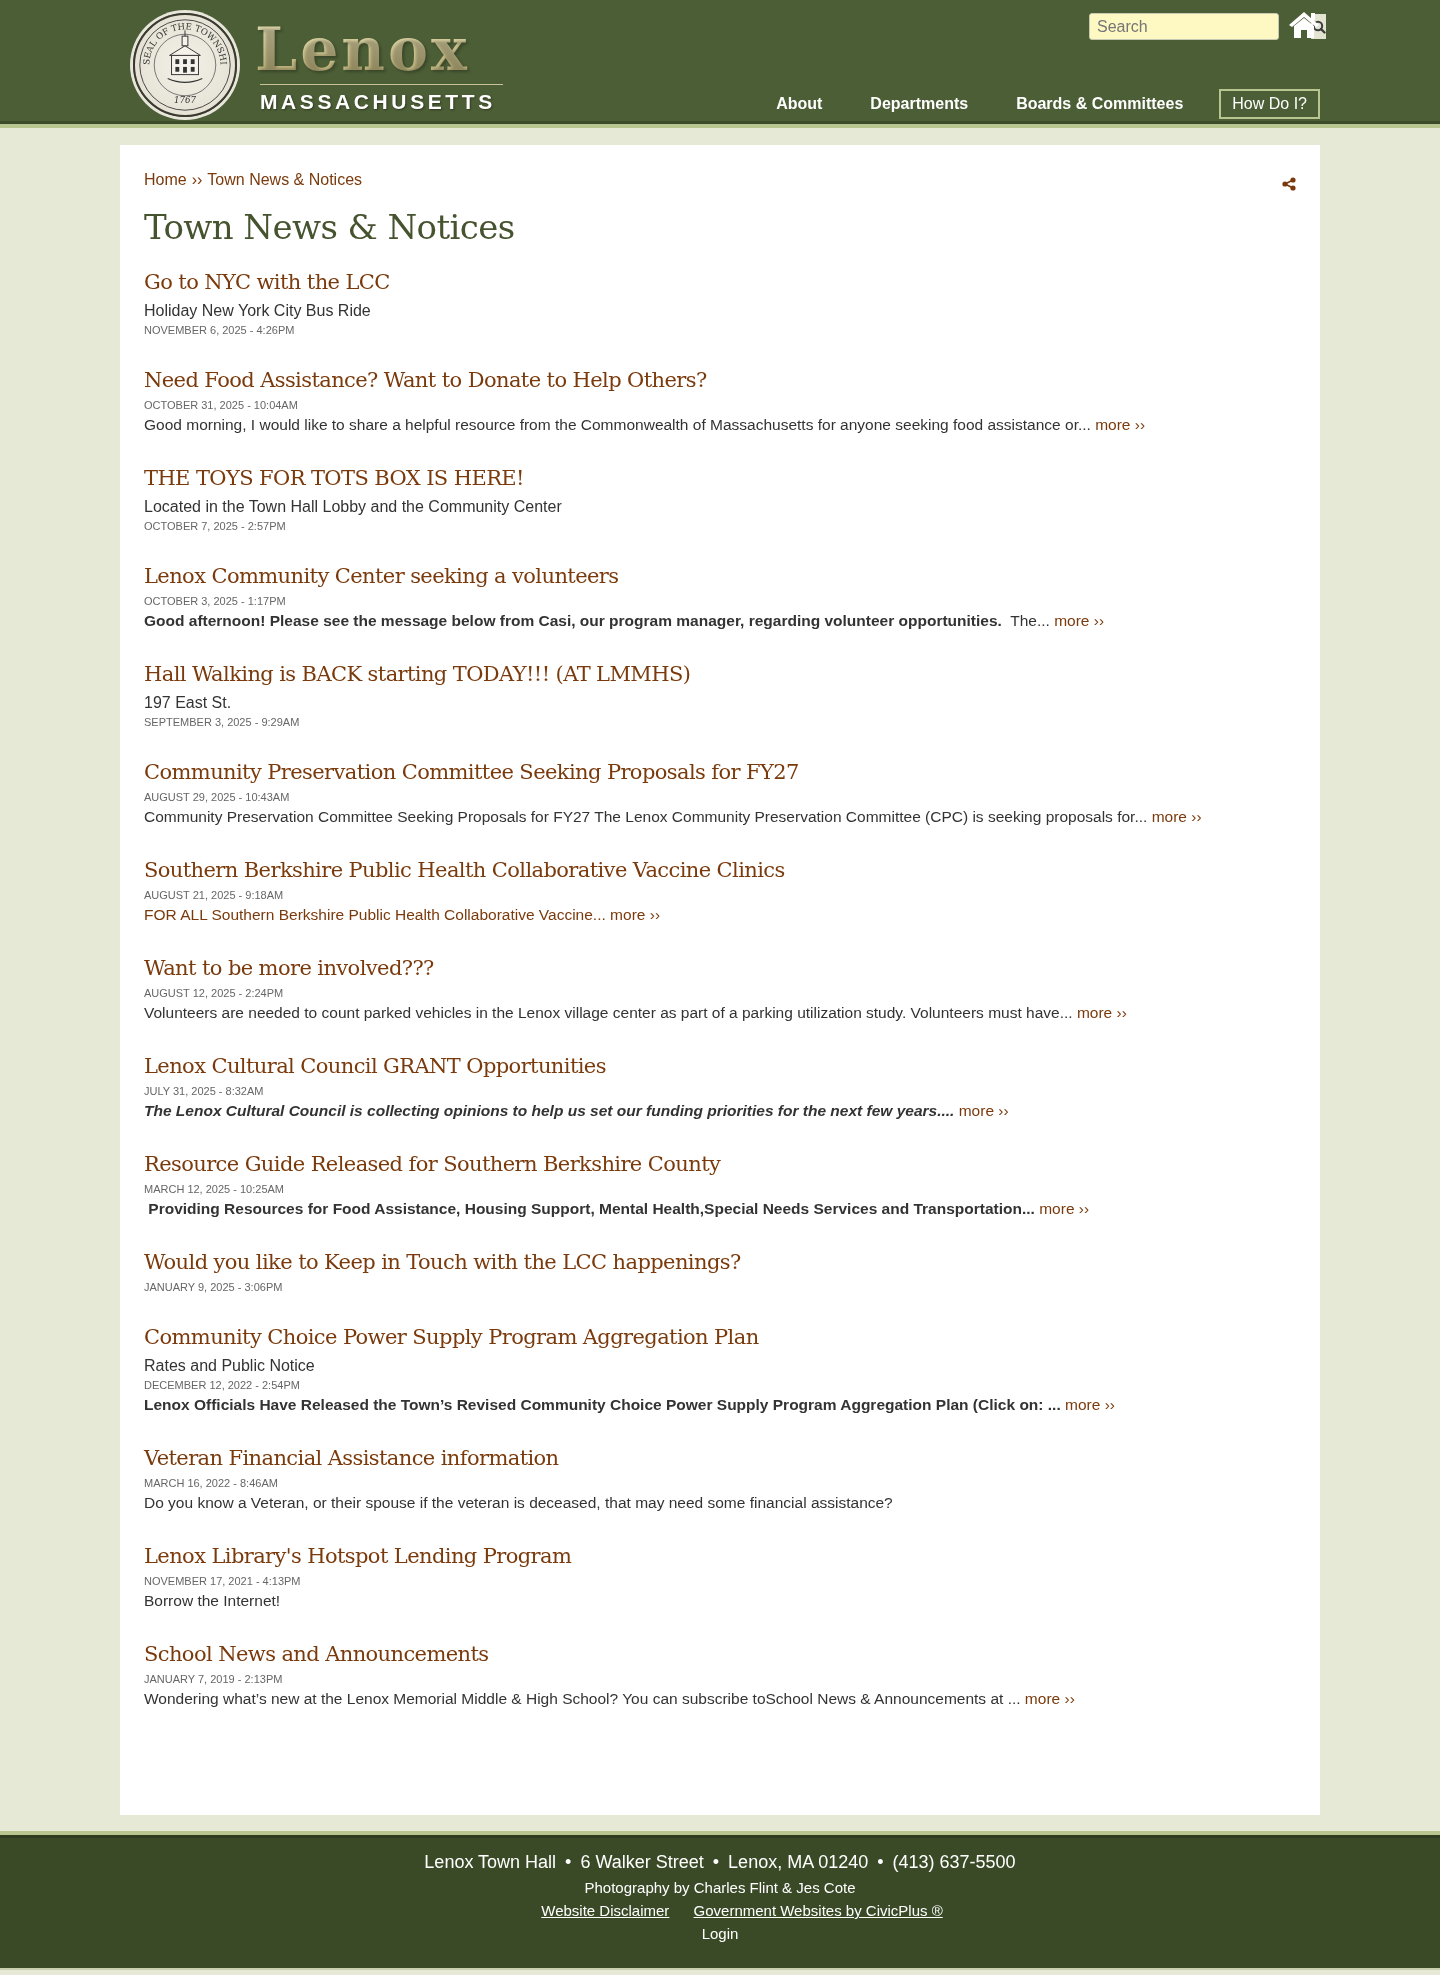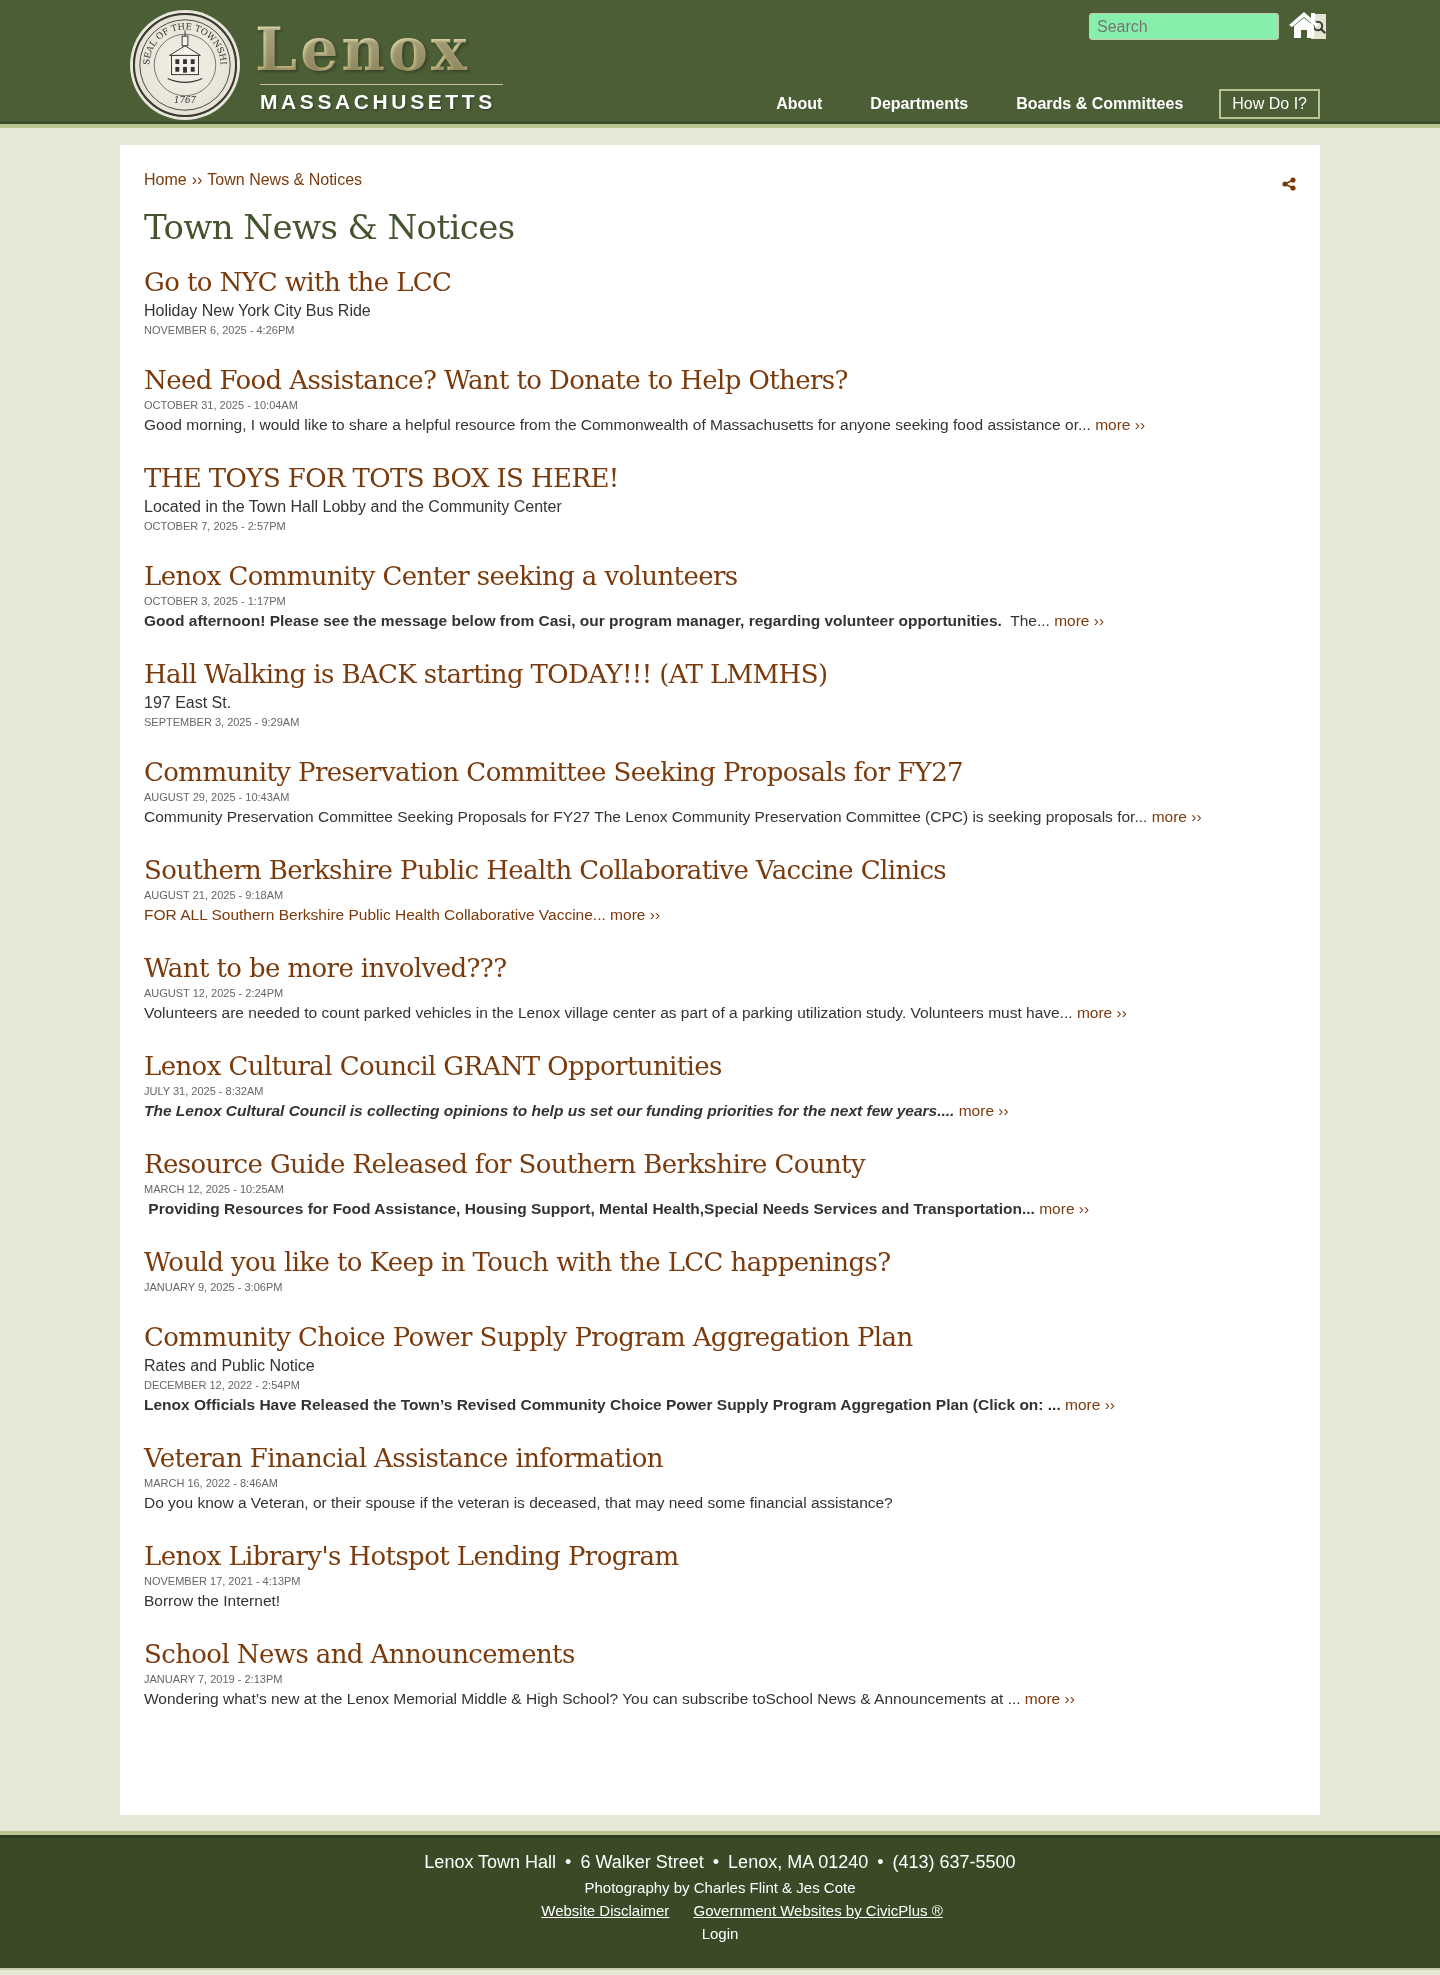--- a/index.html
+++ b/index.html
@@ -16,41 +16,41 @@
   .seal svg { width: 100%; height: 100%; }
   .logo-word { position: absolute; left: 135px; top: 4px; font-family: "DejaVu Serif", serif; font-size: 60px;
                font-weight: bold; letter-spacing: 3px; color: #d9d2a8;
                background: linear-gradient(180deg, #f2ecc8 0%, #cfc590 55%, #a89b62 100%);
                -webkit-background-clip: text; background-clip: text; -webkit-text-fill-color: transparent;
                text-shadow: 2px 2px 3px rgba(0,0,0,0.25); line-height: 90px; }
   .logo-rule { position: absolute; left: 140px; top: 84px; width: 243px; height: 1px; background: #c9c29a; }
   .logo-sub { position: absolute; left: 140px; top: 90px; font-family: "Liberation Sans", sans-serif; font-size: 21px;
               font-weight: bold; letter-spacing: 3.6px; color: #ffffff; text-shadow: 1px 1px 2px rgba(0,0,0,0.4); }
 
-  .search-box { position: absolute; left: 969px; top: 13px; width: 190px; height: 27px; background: #86efac;
+  .search-box { position: absolute; left: 969px; top: 13px; width: 190px; height: 27px; background: #fef9c3;
                 border-radius: 3px; border: 1px solid #c8c9b5; display: flex; }
   .search-input { flex: 1; border: none; background: transparent; padding: 0 7px; font-size: 16px; color: #777;
                   font-family: "Liberation Sans", sans-serif; outline: none; }
   .search-btn { width: 27px; background: #e3e5d2; border-left: 1px solid #d0d2bf; display: flex; align-items: center; justify-content: center; }
   .home-icon { position: absolute; left: 1168px; top: 10px; width: 32px; height: 30px; }
 
   .nav { position: absolute; right: 0; top: 89px; display: flex; align-items: center; }
   .nav-item { color: #fff; font-weight: bold; font-size: 16px; margin-left: 48px; }
   .nav-item.first { margin-left: 0; }
   .nav-how { margin-left: 36px; border: 2px solid #b9c58e; border-radius: 0; padding: 4px 11px; color: #fff; font-weight: normal; font-size: 16px; }
 
   
   .main-wrap { width: 1200px; margin: 21px auto 0; background: #fff; padding: 26px 12px 28px 24px; position: relative; min-height: 1670px; }
   .breadcrumb { font-size: 16px; color: #7a3a0c; }
   .breadcrumb .sep { margin: 0 5px; }
   .share-icon { position: absolute; right: 23px; top: 31px; width: 16px; height: 16px; }
   .page-title { font-family: "DejaVu Serif", serif; font-weight: normal; font-size: 34px; color: #46532f; margin-top: 18px; letter-spacing: -0.6px; }
   .news-list { margin-top: 20px; }
   .news-item { margin-bottom: 29px; }
-  .news-title { font-family: "DejaVu Serif", serif; font-size: 26px; color: #7a3a0c; letter-spacing: -0.6px; display: inline-block; line-height: 30px; }
+  .news-title { font-family: "DejaVu Serif", serif; font-size: 21px; color: #7a3a0c; letter-spacing: -0.6px; display: inline-block; line-height: 30px; }
   .news-subtitle { font-size: 16px; color: #333; margin-top: 5px; }
   .news-date { font-size: 11px; color: #666; margin-top: 4px; text-transform: uppercase; }
   .news-desc { font-size: 15.5px; color: #333; margin-top: 5px; }
   .news-desc.bold { font-weight: bold; }
   .news-desc.italic-bold { font-weight: bold; font-style: italic; }
   .news-desc.link-color { color: #7a3a0c; }
   .more-link { color: #7a3a0c; font-weight: normal; font-style: normal; }
 
   
   .footer { margin-top: 20px; position: relative; background: #3a4a27; border-top: 3px solid #2e3b1e; padding: 14px 0 26px; text-align: center; color: #fff; }

